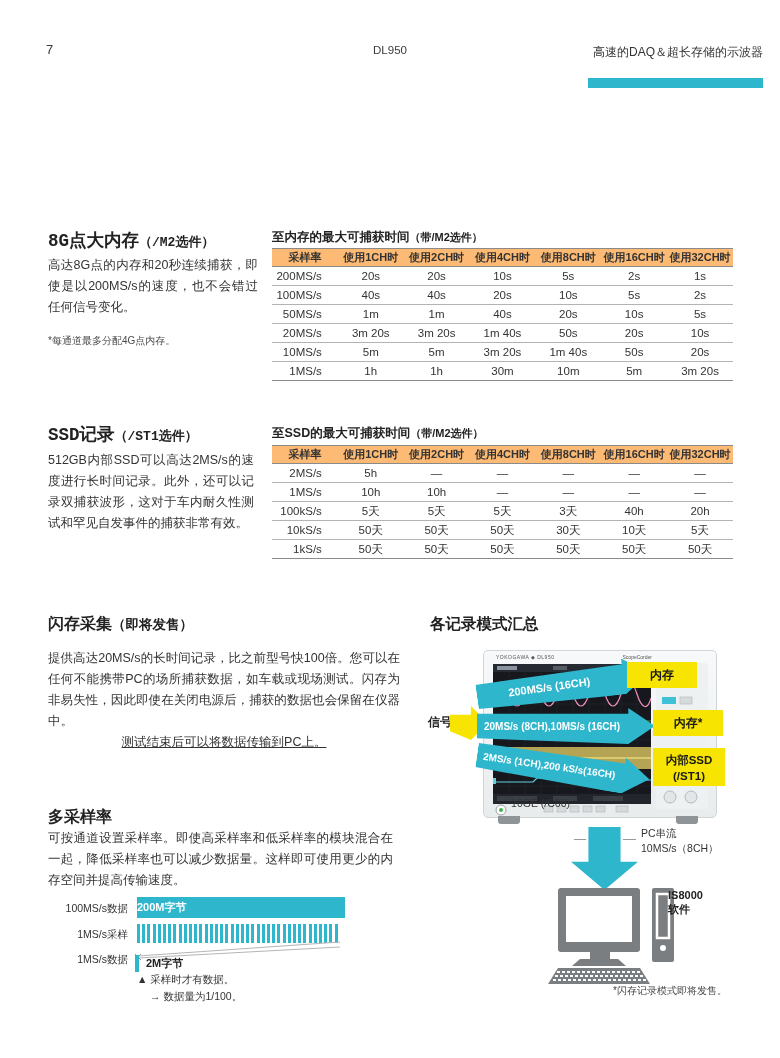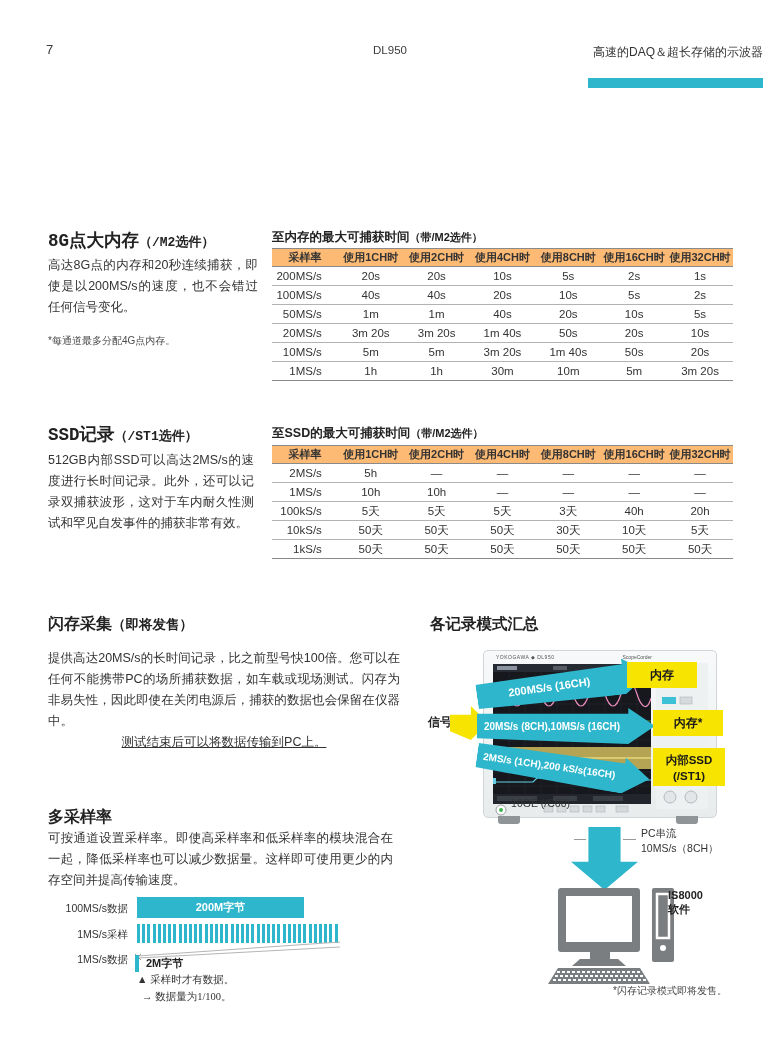--- a/index.html
+++ b/index.html
@@ -62,22 +62,22 @@
   .down-arrow{left:571px;top:827px;width:67px;height:63px;background:#2eb6cc;
               clip-path:polygon(26% 0,74% 0,74% 55%,100% 55%,50% 100%,0 55%,26% 55%);}
   .conn{height:1px;background:#9a9a9a;top:839px;}
   .lbl-10ge{left:468px;top:797px;width:102px;text-align:right;font-size:10.5px;color:#333;}
   .lbl-pcstream{left:641px;top:826px;font-size:10.5px;line-height:15px;color:#333;}
   .lbl-is8000{left:668px;top:888px;font-size:11px;font-weight:bold;line-height:14px;color:#222;}
   .diag-foot{left:527px;top:984px;width:200px;text-align:right;font-size:10px;color:#444;}
 
   
   .mr-label{width:88px;text-align:right;font-size:10.5px;color:#333;}
-  .mr-bar1{left:137px;top:897px;width:167px;height:21px;background:#2eb6cc;color:#fff;
-           font-size:11px;font-weight:bold;text-align:center;line-height:21px;}
+  .mr-bar1{left:137px;top:897px;width:208px;height:21px;background:#2eb6cc;color:#fff;
+           font-size:11px;font-weight:bold;line-height:21px;}
   .mr-stripes{left:137px;top:924px;width:203px;height:19px;
            background:repeating-linear-gradient(90deg,#2eb6cc 0 3px,#ffffff 3px 5.2px);}
   .mr-smallbar{left:135px;top:955px;width:4px;height:17px;background:#2eb6cc;}
   .mr-2m{left:146px;top:956px;font-size:11px;font-weight:bold;color:#222;}
   .mr-note{font-size:10.5px;color:#333;line-height:15px;}
 </style>
 </head>
 <body>
 
 <div id="page">
@@ -374,15 +374,15 @@
   <div class="abs mr-bar1">200M字节</div>
   <div class="abs mr-stripes"></div>
   <svg class="abs" style="left:130px;top:938px;" width="215" height="25">
     <line x1="210" y1="4" x2="8" y2="18" stroke="#b5b5b5" stroke-width="1"></line>
     <line x1="210" y1="9" x2="8" y2="20" stroke="#b5b5b5" stroke-width="1"></line>
     <path d="M5,16 L11,22 M11,16 L5,22" stroke="#9a9a9a" stroke-width="1"></path>
   </svg>
   <div class="abs mr-smallbar"></div>
   <div class="abs mr-2m">2M字节</div>
   <div class="abs mr-note" style="left:137px;top:972px;">▲ 采样时才有数据。</div>
-  <div class="abs mr-note" style="left:142px;top:989px;font-family:Liberation Serif, serif;">→ 数据量为1/100。</div>
+  <div class="abs mr-note" style="left:150px;top:989px;">→ 数据量为1/100。</div>
 
 </div>
 
 </body></html>

